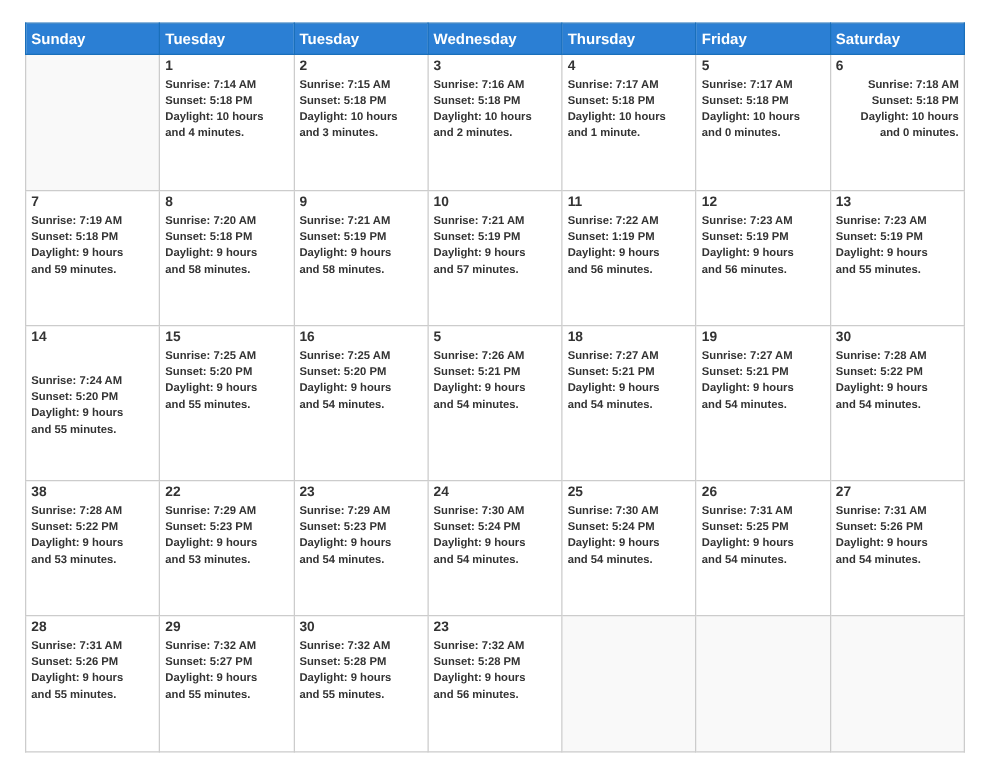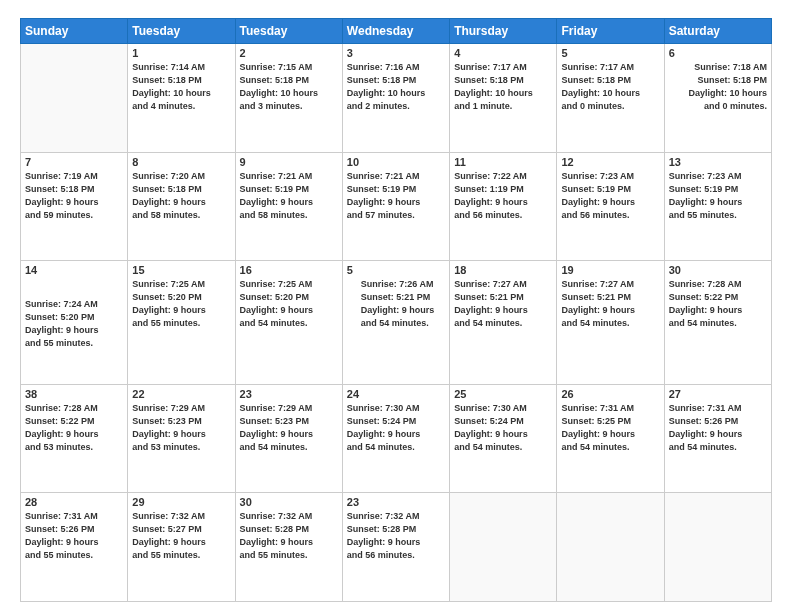--- a/index.html
+++ b/index.html
@@ -217,21 +217,21 @@
           </td>
           <td>
             <span class="day-num">16</span>
             <div class="day-info" style="white-space: pre-line;">Sunrise: 7:25 AM
 Sunset: 5:20 PM
 Daylight: 9 hours
 and 54 minutes.</div>
           </td>
           <td>
             <span class="day-num">5</span>
-            <div class="day-info" style="white-space: pre-line; margin-left: 14px;">Sunrise: 7:26 AM
+            <div class="day-info" style="white-space: pre-line;">Sunrise: 7:26 AM
 Sunset: 5:21 PM
 Daylight: 9 hours
 and 54 minutes.</div>
           </td>
           <td>
             <span class="day-num">18</span>
             <div class="day-info" style="white-space: pre-line;">Sunrise: 7:27 AM
 Sunset: 5:21 PM
 Daylight: 9 hours
 and 54 minutes.</div>

